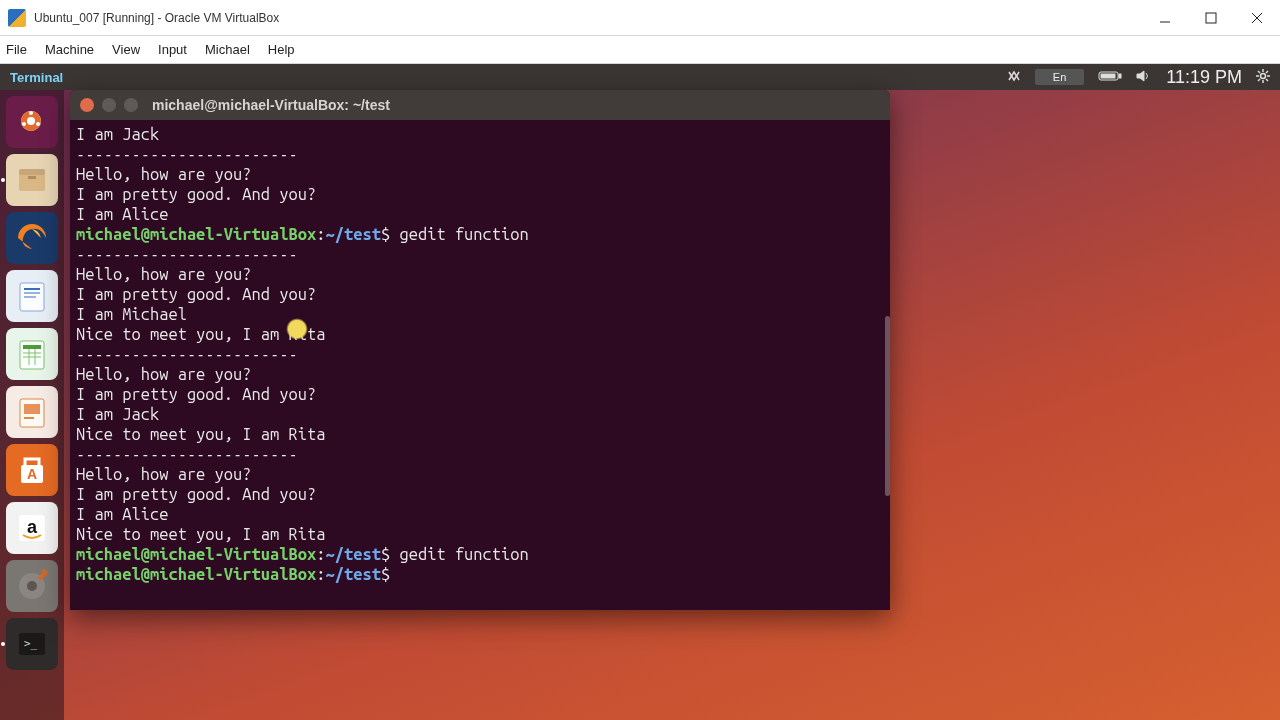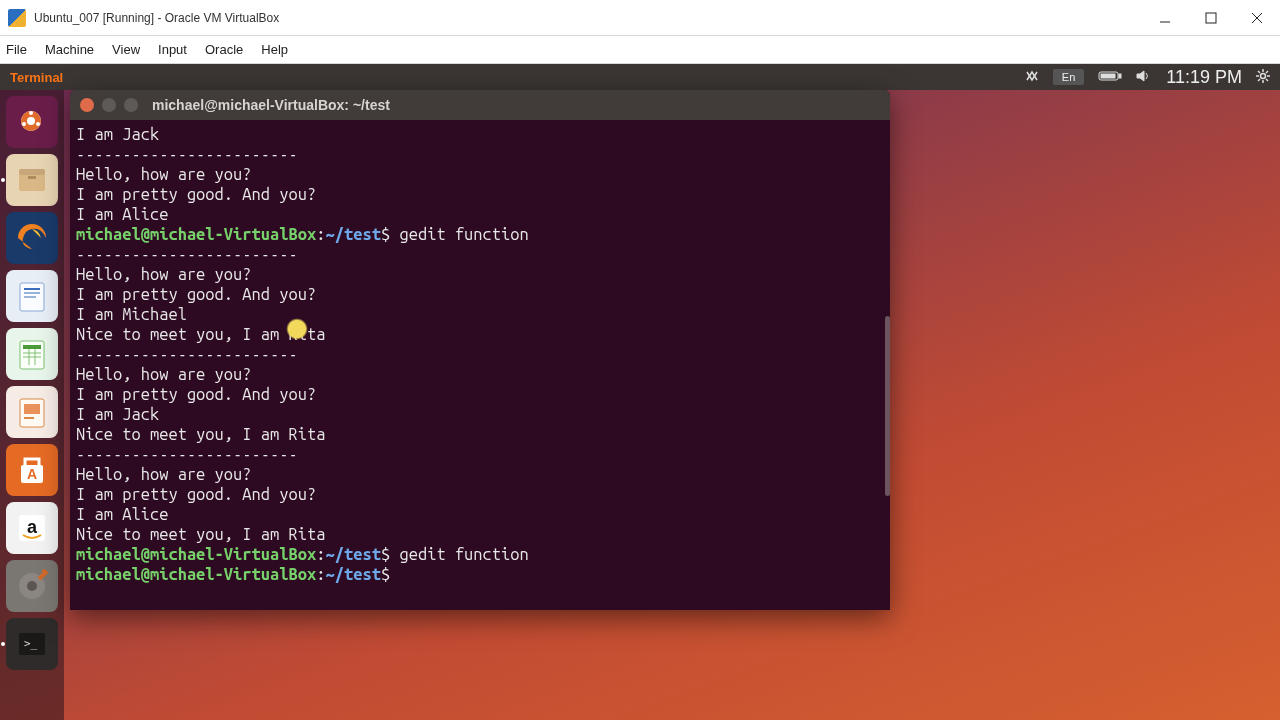--- a/index.html
+++ b/index.html
@@ -31,25 +31,25 @@
   position: absolute; left: 0; top: 64px; right: 0; bottom: 0;
   background: linear-gradient(160deg,#6f2a52 0%, #8a3a4a 30%, #c14b33 65%, #d6602f 100%);
   overflow: hidden;
 }
 
 .topbar {
   height: 26px; background: #3b3634; color: #ddd;
   display: flex; align-items: center; font-size: 13px;
   padding: 0 10px 0 10px; font-weight: 500;
 }
-.topbar .tb-title { font-weight: 600; color: #f97316; }
+.topbar .tb-title { font-weight: 600; color: #7dd3fc; }
 .topbar .spacer { flex: 1; }
 .topbar .ind { display: flex; align-items: center; gap: 14px; }
 .topbar .ind .lang {
-  background:#555; color:#eee; font-size:11px; padding:0 9px; border-radius:2px;
+  background:#555; color:#eee; font-size:11px; padding:0 18px; border-radius:2px;
   height:16px; line-height:16px;
 }
 .topbar .ind .clock { font-size:18px; color:#eee; }
 .topbar svg { stroke:#ddd; fill:#ddd; }
 
 .launcher {
   position: absolute; left: 0; top: 26px; width: 64px; bottom: 0;
   background: rgba(40,20,30,0.55);
   display: flex; flex-direction: column; align-items: center; padding-top: 6px; gap: 6px;
 }
@@ -125,21 +125,21 @@
         </svg>
       </div>
   </div>
 </div>
 
 <div class="vb-menubar">
   <span>File</span>
   <span>Machine</span>
   <span>View</span>
   <span>Input</span>
-  <span>Oracle</span>
+  <span>Michael</span>
   <span>Help</span>
 </div>
 
 <div class="guest">
 
   <div class="topbar">
     <span class="tb-title">Terminal</span>
     <div class="spacer"></div>
     <div class="ind">
       <span><svg width="14" height="12">

